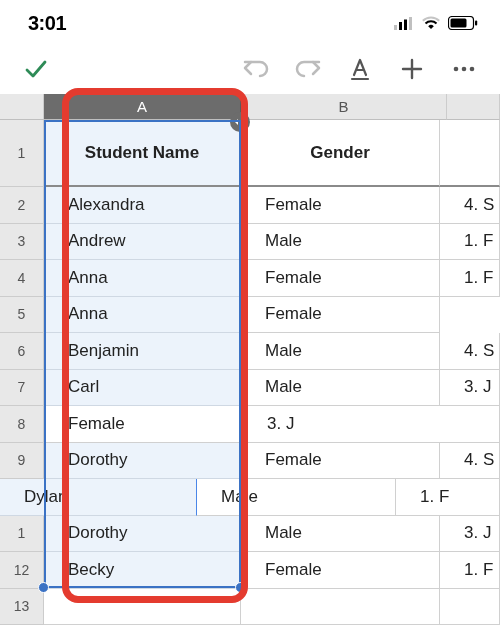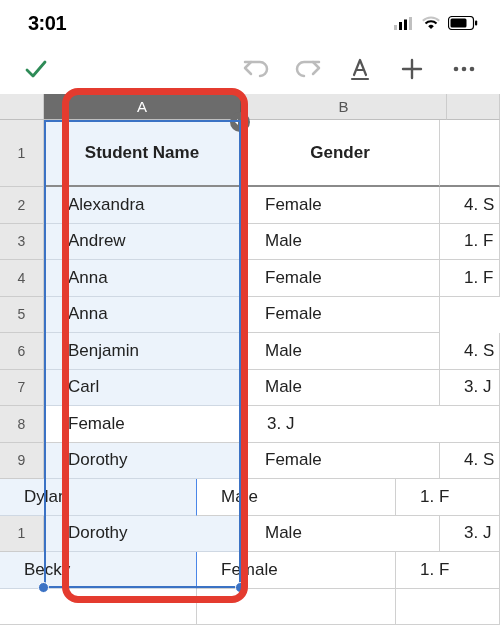--- a/index.html
+++ b/index.html
@@ -204,25 +204,27 @@
       <div class="cell c-b">Male</div>
       <div class="cell c-c">1. F</div>
     </div>
     <div class="row r-default">
       <div class="rh">1</div>
       <div class="cell c-a selA">Dorothy</div>
       <div class="cell c-b">Male</div>
       <div class="cell c-c">3. J</div>
     </div>
     <div class="row r-default">
+      <div class="rh">12</div>
       <div class="cell c-a selA">Becky</div>
       <div class="cell c-b">Female</div>
       <div class="cell c-c">1. F</div>
     </div>
     <div class="row r-default">
+      <div class="rh">13</div>
       <div class="cell c-a"></div>
       <div class="cell c-b"></div>
       <div class="cell c-c"></div>
     </div>
   </div>
 
   <div class="sel-overlay"></div>
   <div class="sel-dot tl"></div>
   <div class="sel-dot br"></div>
 

